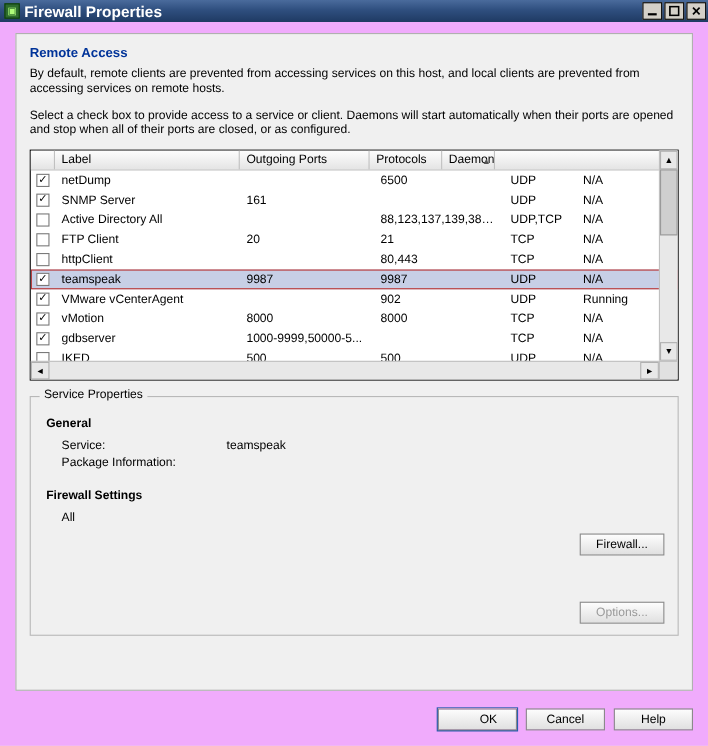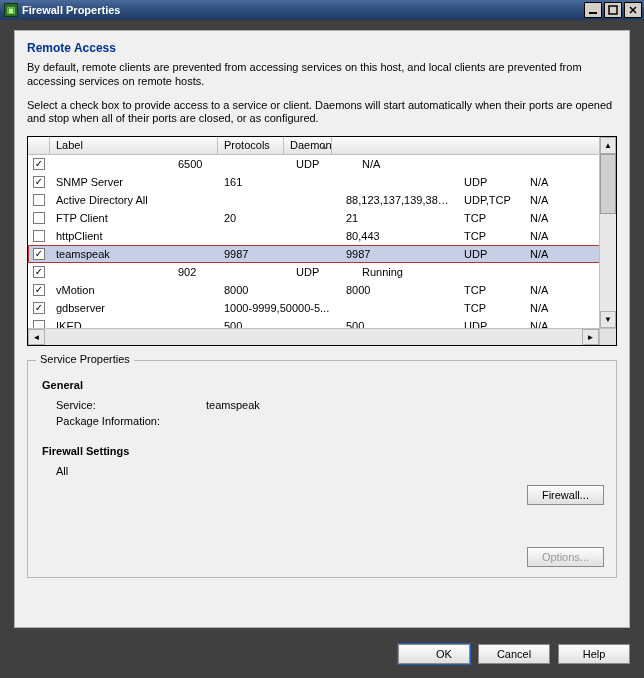--- a/index.html
+++ b/index.html
@@ -2,27 +2,27 @@
 <html><head>
 <meta charset="utf-8">
 <style>
   * { box-sizing: border-box; font-family: Tahoma, "Segoe UI", sans-serif; font-size: 11px; }
   html, body { margin: 0; padding: 0; }
   body { background: #ece9d8; width: 644px; height: 678px; overflow: hidden; }
 
   
   .title-bar { background: linear-gradient(to bottom, #4a6b9c 0%, #2f4f7f 45%, #1f3a63 100%); height: 20px; display: flex; align-items: center; padding: 0 2px 0 4px; color: #fff; }
   .title-bar .appicon { width: 14px; height: 14px; background: #2d6b2d; border: 1px solid #0a3a0a; margin-right: 4px; display: inline-flex; align-items: center; justify-content: center; font-size: 9px; color: #aefc7a; }
-  .title-bar .title-text { font-weight: bold; flex: 1; font-size: 11px; }
+  .title-bar .title-text { font-weight: bold; flex: 1; font-size: 14px; }
   .title-bar .win-btns { display: flex; }
   .win-btn { width: 18px; height: 16px; background: #d4d0c8; border: 1px solid #000; margin-left: 2px; display: flex; align-items: center; justify-content: center; font-size: 10px; color: #000; }
   .win-btn svg { display: block; }
 
   
-  .client { position: absolute; top: 20px; left: 0; right: 0; bottom: 0; background: #404040; padding: 10px 14px 0 14px; }
+  .client { position: absolute; top: 20px; left: 0; right: 0; bottom: 0; background: #f0abfc; padding: 10px 14px 0 14px; }
   .panel { background: #f0f0f0; border: 1px solid #b0b0b0; padding: 10px 12px 12px 12px; height: 598px; }
 
   h1.section { font-size: 12px; font-weight: bold; color: #003399; margin: 0 0 6px 0; }
   p.desc { margin: 0 0 10px 0; color: #000; line-height: 1.25; }
 
   
   .listwrap { position: relative; border: 1px solid #000000; background: #fff; height: 210px; display: flex; flex-direction: column; }
   .listheader { display: flex; background: linear-gradient(to bottom,#fdfdfd,#e4e4e4); border-bottom: 1px solid #c0c0c0; height: 18px; }
   .hcell { border-right: 1px solid #c0c0c0; padding: 2px 6px; color: #000; white-space: nowrap; overflow: hidden; position: relative; }
   .c-chk  { width: 22px; }
@@ -97,28 +97,30 @@
 <div class="client">
   <div class="panel">
     <h1 class="section">Remote Access</h1>
     <p class="desc">By default, remote clients are prevented from accessing services on this host, and local clients are prevented from accessing services on remote hosts.</p>
     <p class="desc">Select a check box to provide access to a service or client. Daemons will start automatically when their ports are opened and stop when all of their ports are closed, or as configured.</p>
 
     <div class="listwrap">
       <div class="listheader">
         <div class="hcell c-chk"></div>
         <div class="hcell c-label">Label</div>
+        <div class="hcell c-out">Outgoing Ports</div>
         <div class="hcell c-prot">Protocols</div>
         <div class="hcell c-daem"><span>Daemon</span><span class="sortglyph">▲</span></div>
       </div>
       <div class="listbody" id="listbody">
           <div class="row">
             <div class="cell c-chk">
               <span class="chk checked"></span>
             </div>
+            <div class="cell c-label">netDump</div>
             <div class="cell c-in"></div>
             <div class="cell c-out">6500</div>
             <div class="cell c-prot">UDP</div>
             <div class="cell c-daem">N/A</div>
           </div>
           <div class="row">
             <div class="cell c-chk">
               <span class="chk checked"></span>
             </div>
             <div class="cell c-label">SNMP Server</div>
@@ -164,20 +166,21 @@
             <div class="cell c-label">teamspeak</div>
             <div class="cell c-in">9987</div>
             <div class="cell c-out">9987</div>
             <div class="cell c-prot">UDP</div>
             <div class="cell c-daem">N/A</div>
           </div>
           <div class="row">
             <div class="cell c-chk">
               <span class="chk checked"></span>
             </div>
+            <div class="cell c-label">VMware vCenterAgent</div>
             <div class="cell c-in"></div>
             <div class="cell c-out">902</div>
             <div class="cell c-prot">UDP</div>
             <div class="cell c-daem">Running</div>
           </div>
           <div class="row">
             <div class="cell c-chk">
               <span class="chk checked"></span>
             </div>
             <div class="cell c-label">vMotion</div>

